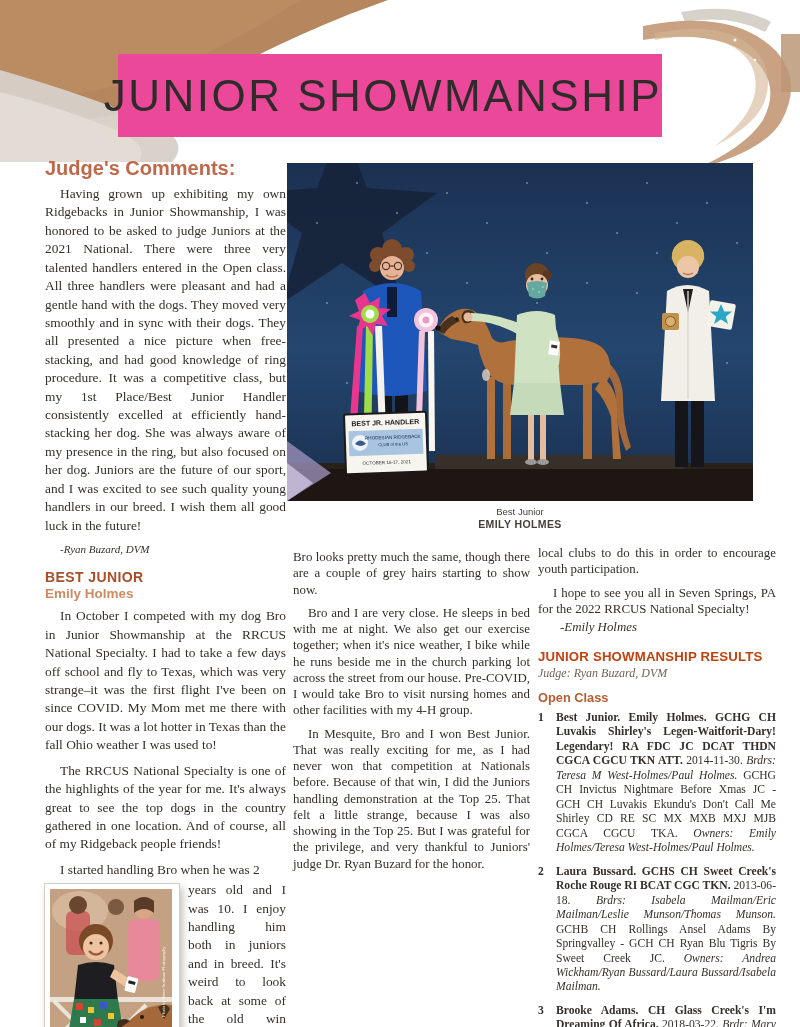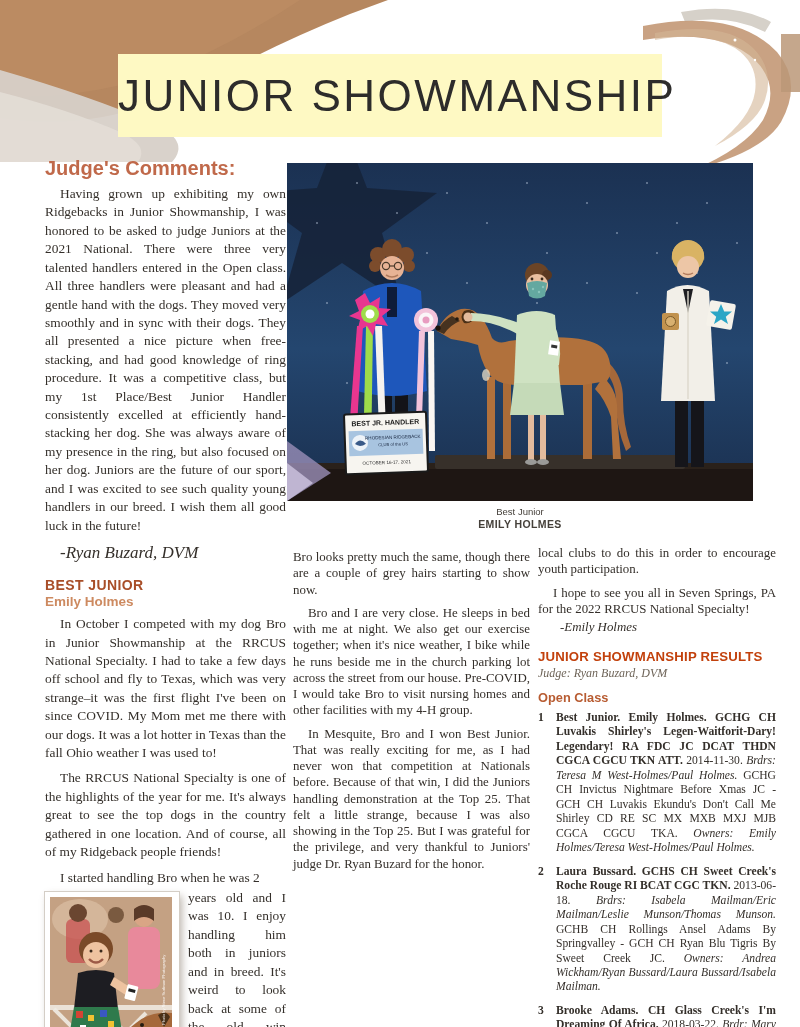--- a/index.html
+++ b/index.html
@@ -5,39 +5,39 @@
   html,body{margin:0;padding:0;background:#fff;}
   .page{position:relative;width:800px;height:1027px;background:#ffffff;overflow:hidden;
         font-family:"Liberation Serif",serif;color:#342f2a;}
   svg{display:block;}
 
   
   .deco-tl{position:absolute;left:0;top:0;}
   .deco-tr{position:absolute;right:0;top:0;}
 
   
-  .title-band{position:absolute;left:118px;top:54px;width:544px;height:83px;background:#fef9c3;
-              display:flex;align-items:center;justify-content:flex-start;}
+  .title-band{position:absolute;left:118px;top:54px;width:544px;height:83px;background:#ec4899;
+              display:flex;align-items:center;justify-content:flex-end;}
   .title{font-family:"Liberation Sans",sans-serif;font-weight:300;font-size:44px;
          letter-spacing:2.5px;color:#2d2c2b;white-space:nowrap;}
 
   
   .col-left{position:absolute;left:45px;top:157px;width:241px;}
   .col-mid{position:absolute;left:293px;top:549px;width:237px;}
   .col-right{position:absolute;left:538px;top:545px;width:238px;}
 
   .jc-head{font-family:"Liberation Sans",sans-serif;font-weight:bold;font-size:20px;
            color:#c0694a;margin:0 0 5px 0;}
   .bj-head{font-family:"Liberation Sans",sans-serif;font-weight:bold;font-size:14px;
            color:#a84e28;letter-spacing:.4px;margin:13px 0 1px 0;}
   .author{font-family:"Liberation Sans",sans-serif;font-weight:bold;font-size:13.5px;
           color:#cd8a60;margin:0 0 6px 0;}
   .body{font-size:13.4px;line-height:1.375;text-align:justify;margin:0 0 7px 0;}
   .ind{text-indent:15px;}
-  .sig{font-style:italic;margin:0 0 2px 0;text-indent:15px;font-size:17px;line-height:1.3;}
+  .sig{font-style:italic;margin:0 0 2px 0;text-indent:15px;font-size:11px;line-height:1.3;}
   .col-mid .body,.col-right .body{font-size:12.9px;line-height:1.26;margin-bottom:7px;}
   .col-right .sig{font-size:12.9px;text-indent:22px;}
 
   
   .photo-main{position:absolute;left:287px;top:163px;width:466px;height:338px;}
   .photo-cap{position:absolute;left:287px;top:506px;width:466px;text-align:center;
              font-family:"Liberation Sans",sans-serif;color:#45403a;line-height:1.3;}
   .cap1{font-size:9.5px;}
   .cap2{font-size:10.5px;font-weight:bold;letter-spacing:.4px;}
 

